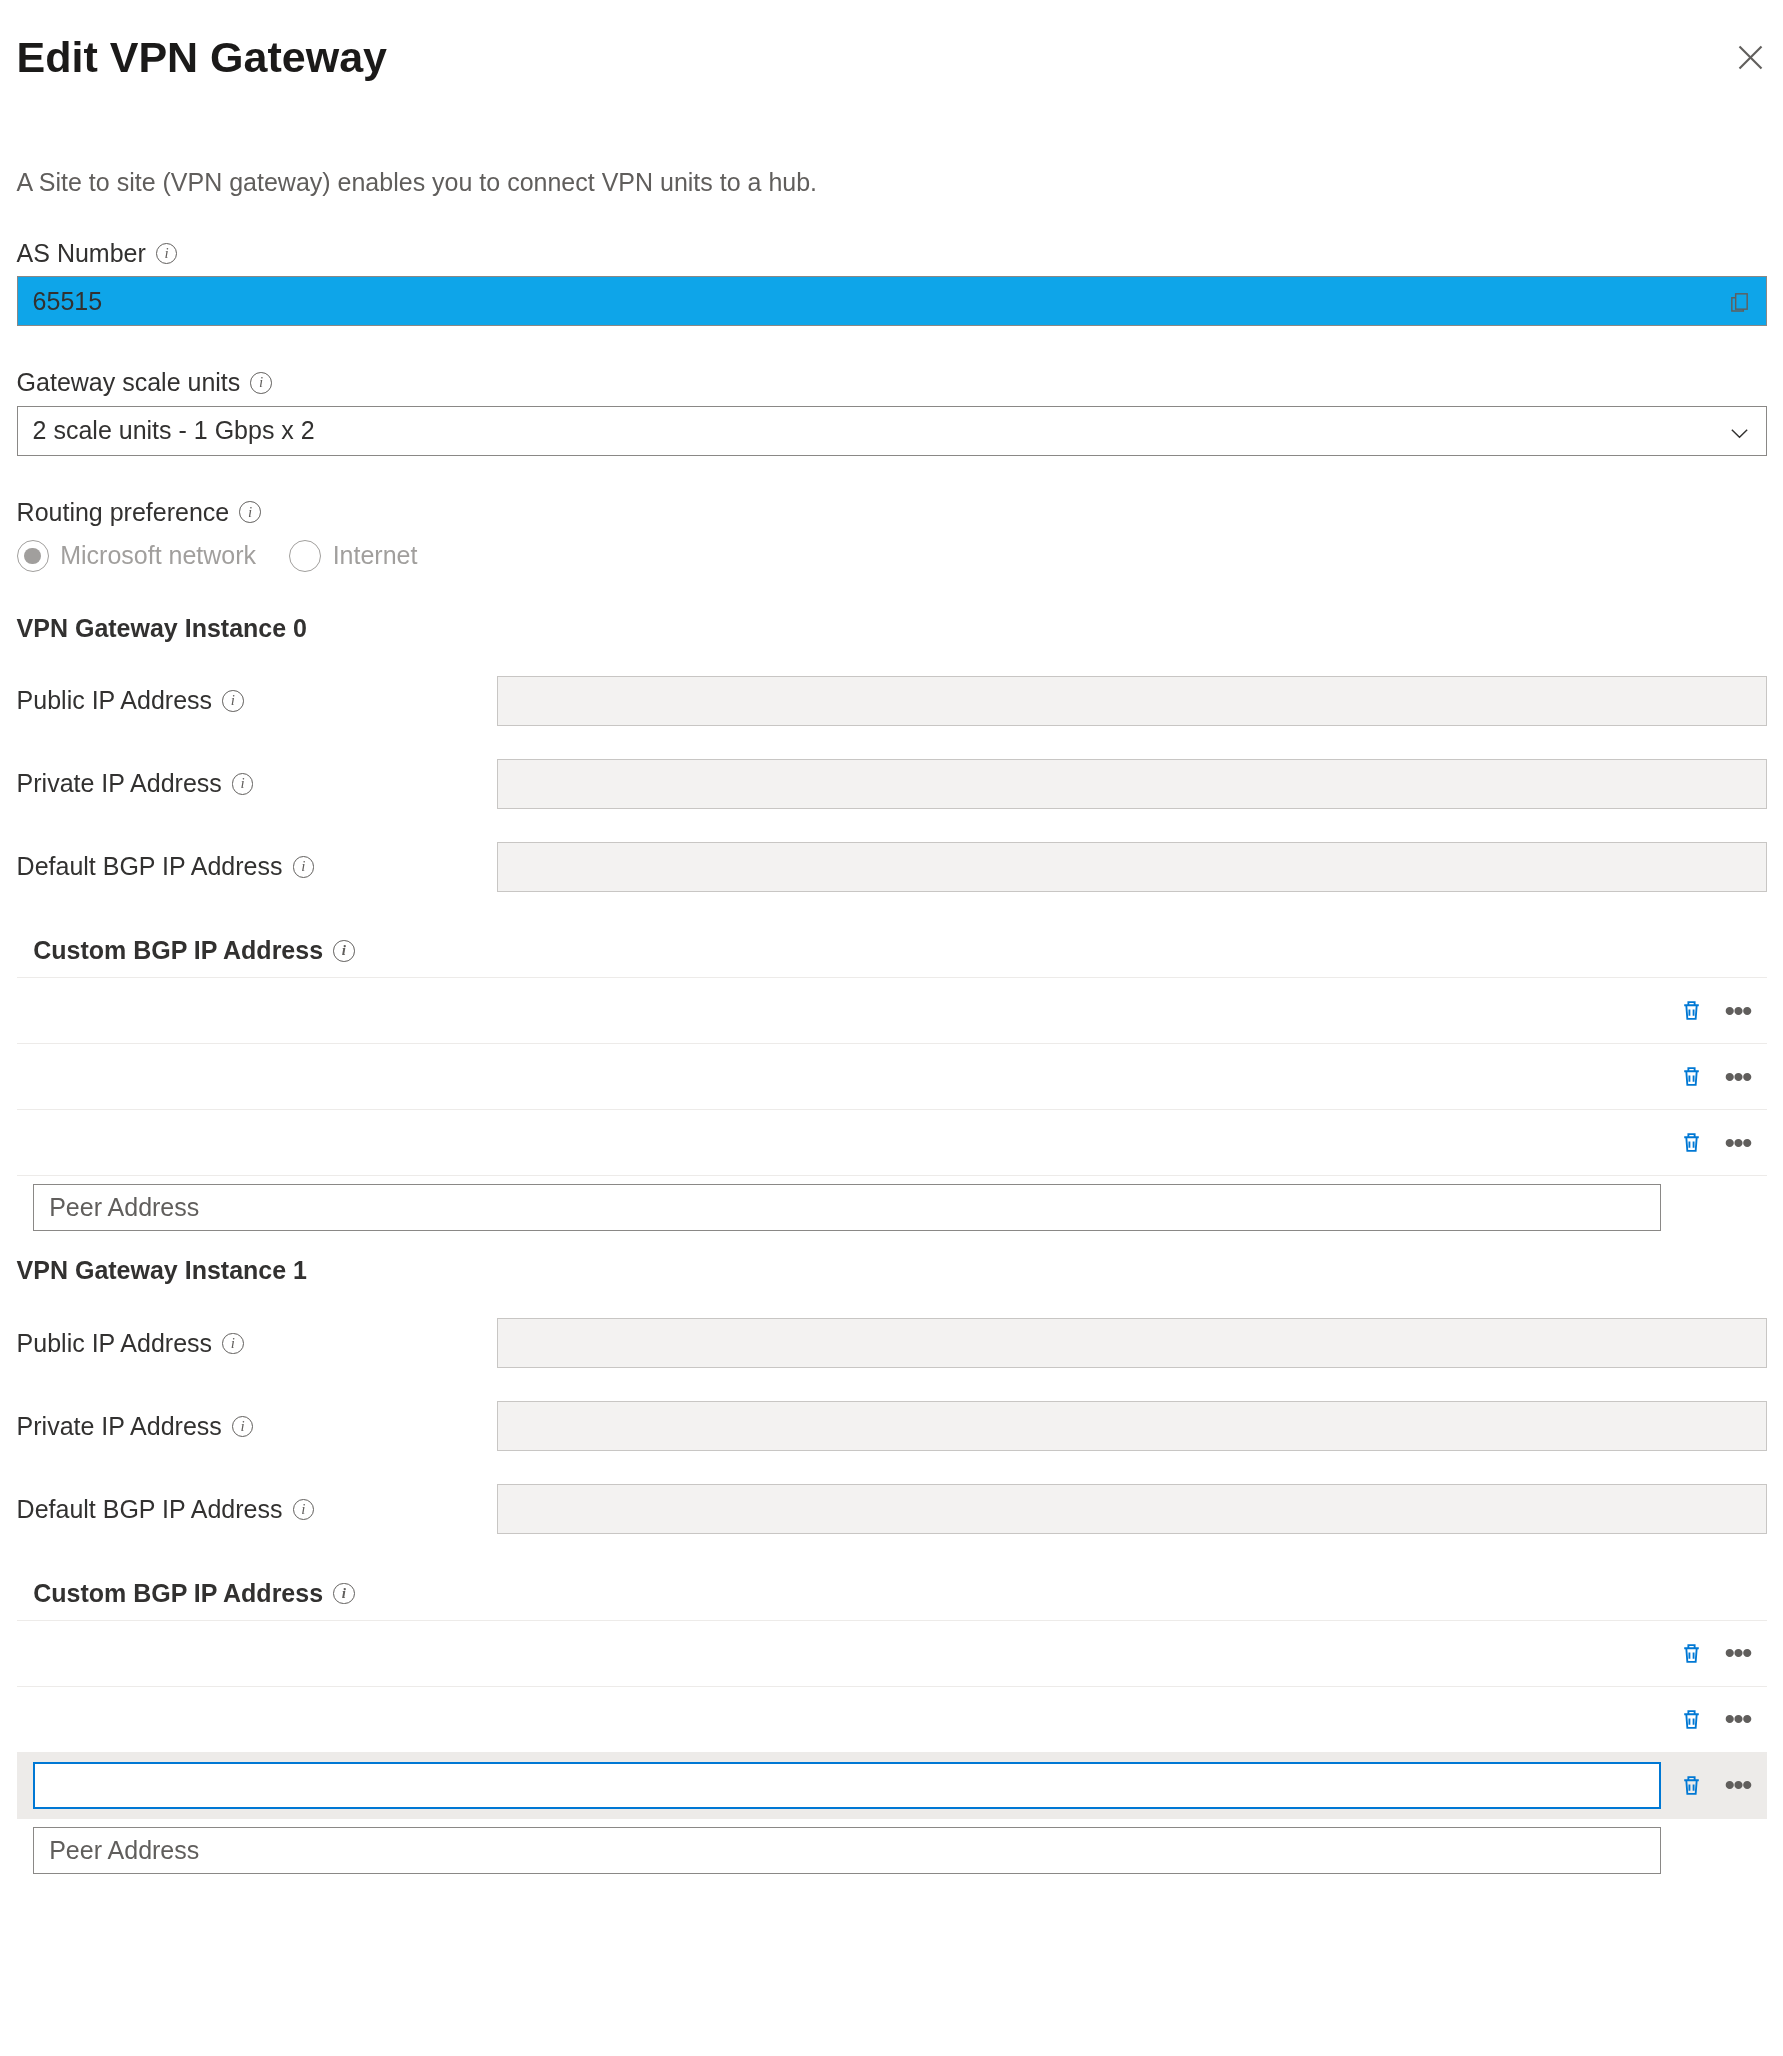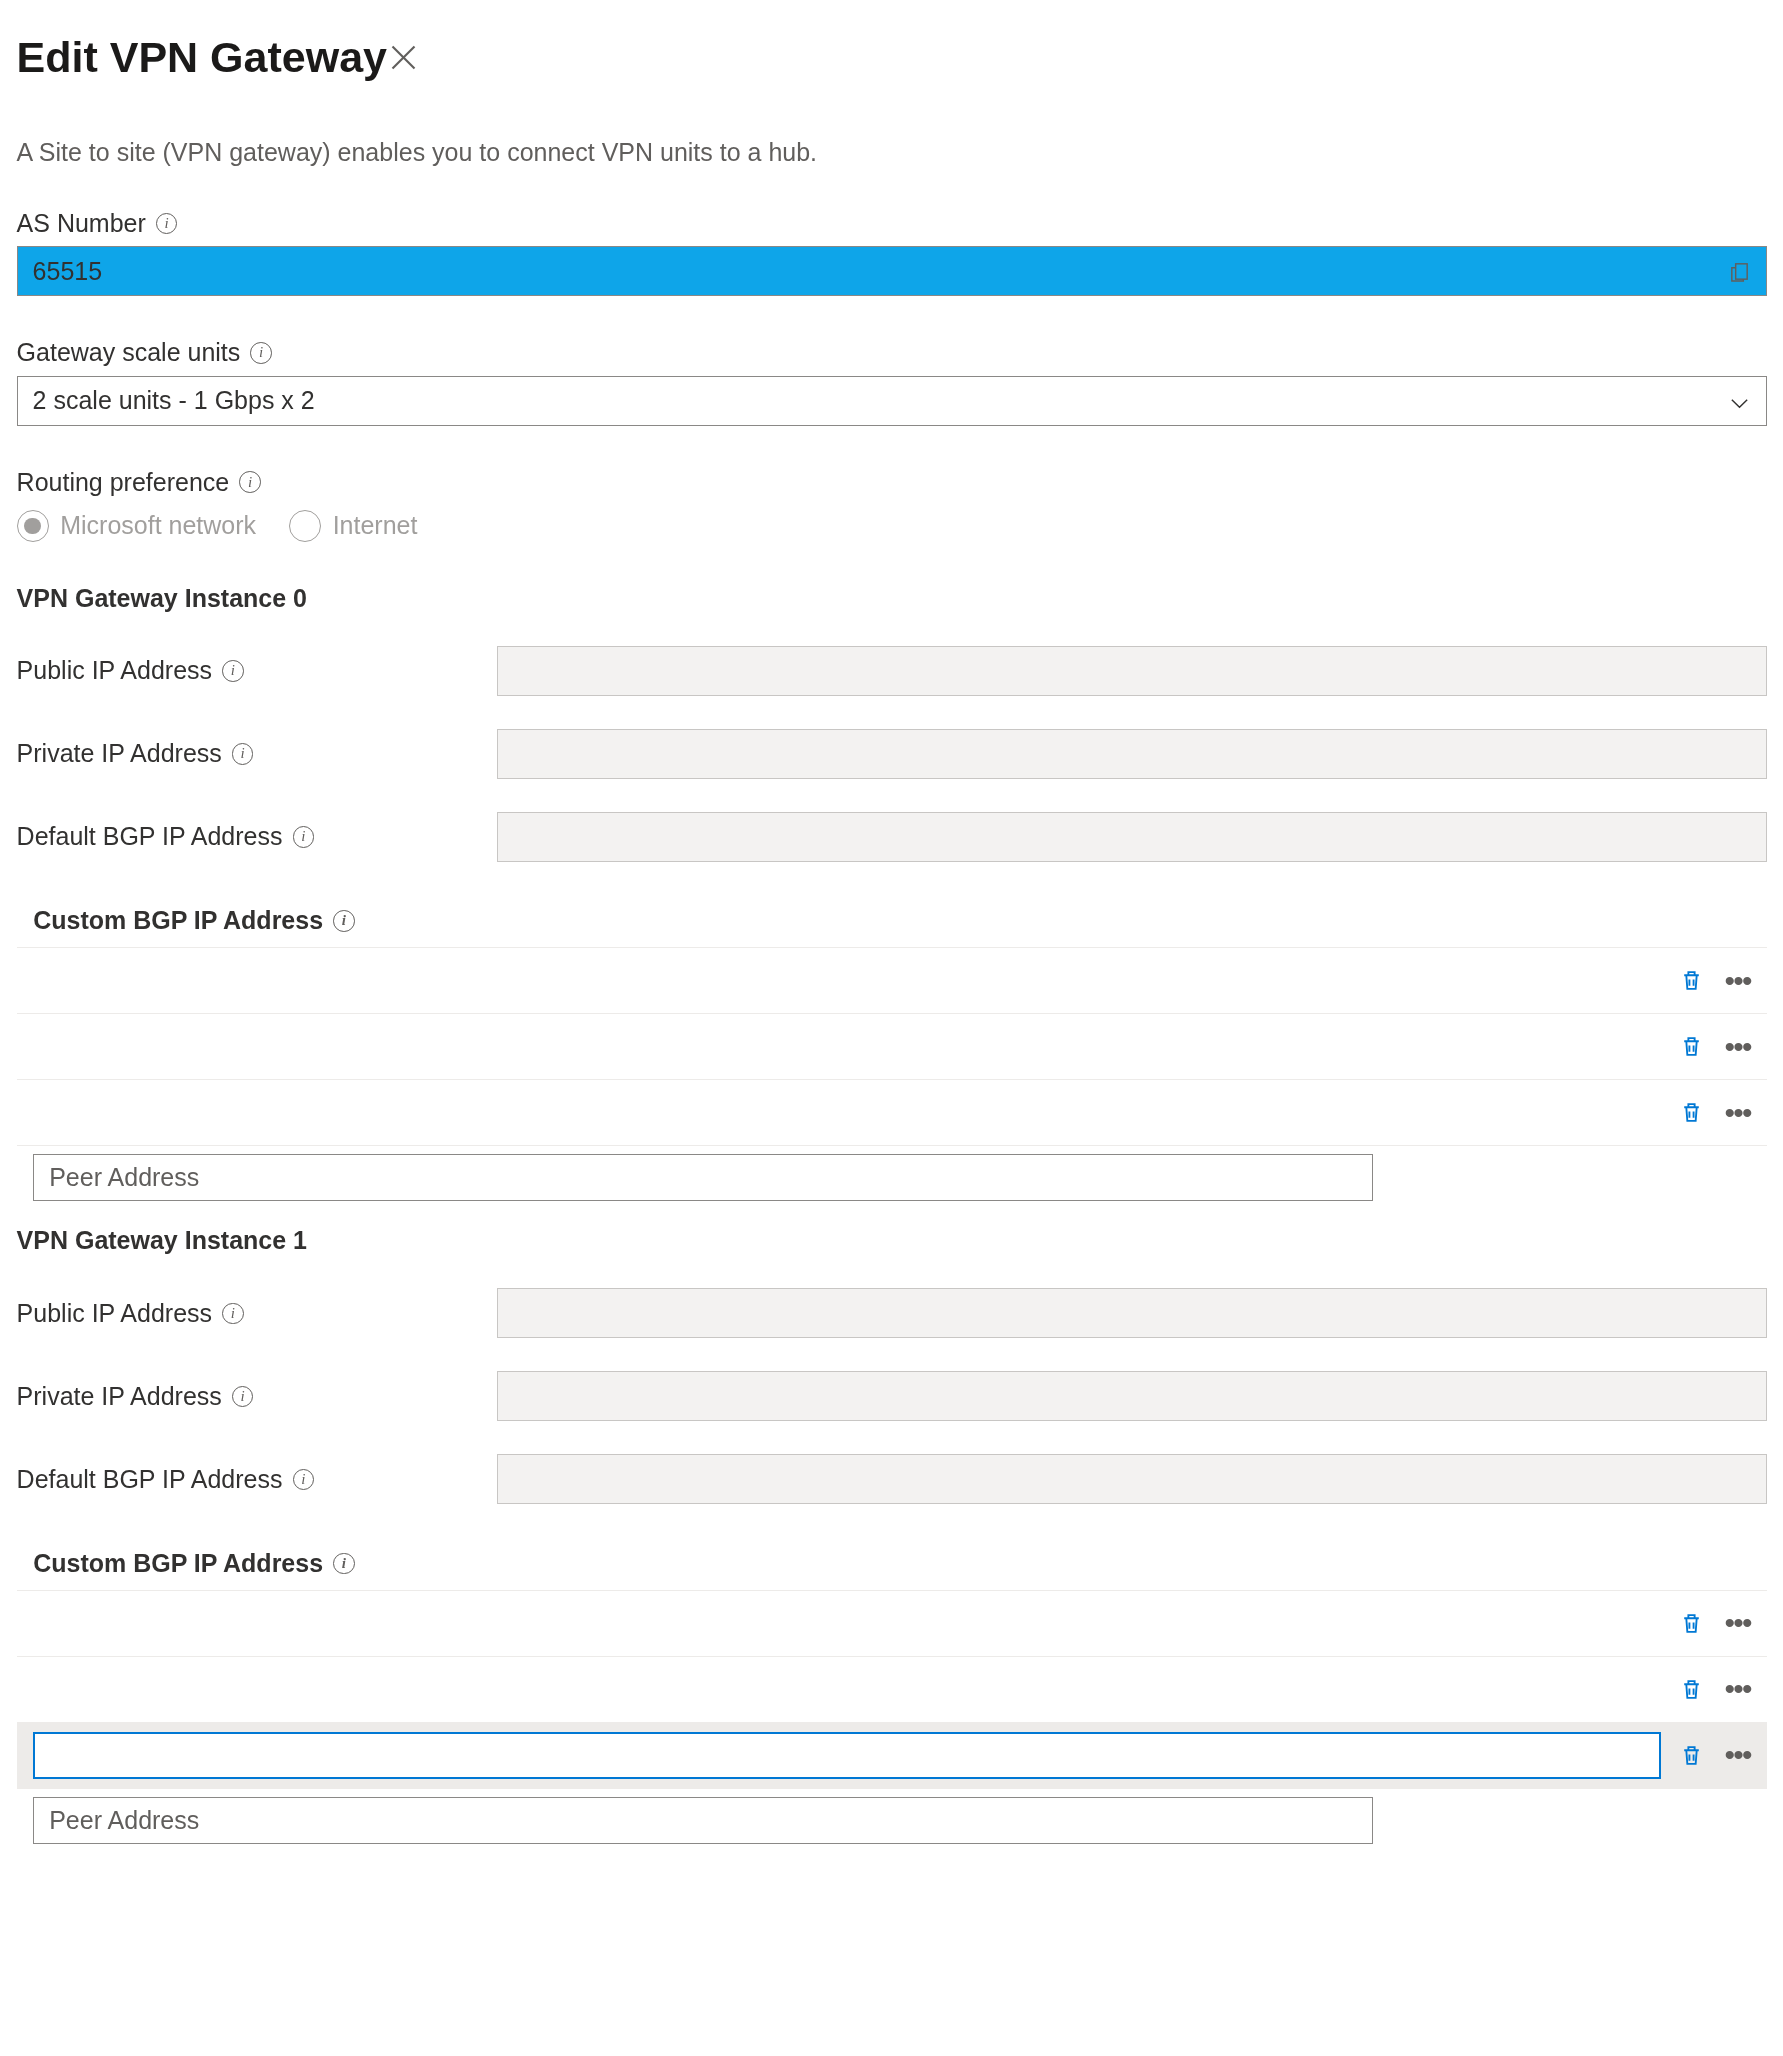--- a/index.html
+++ b/index.html
@@ -6,22 +6,23 @@
   body {
     font-family: "Segoe UI", -apple-system, sans-serif;
     font-size: 23px;
     color: #323130;
     background: #fff;
     padding: 33px 16.6px 50px 16.6px;
     width: 1784px;
   }
   .header-row {
     display: flex;
-    align-items: center;
-    margin-bottom: 56px;
+    justify-content: space-between;
+    align-items: center;
+    margin-bottom: 86px;
   }
   .page-title {
     font-size: 43px;
     font-weight: 600;
     color: #1b1a19;
   }
   .close-btn {
     width: 33px; height: 33px;
     cursor: pointer;
     color: #605e5c;
@@ -174,21 +175,21 @@
   }
   .dots-icon {
     font-size: 30px;
     color: #605e5c;
     letter-spacing: -1.7px;
     cursor: pointer;
     line-height: 1;
   }
   .text-input {
     border: 0.8px solid #8a8886;
-    width: 1340px;
+    width: 1628px;
     height: 47px;
     font-size: 25px;
     padding: 0 15px;
     margin: 8.3px 0 0 16.6px;
     display: block;
   }
   .text-input::placeholder { color: #605e5c; }
   .text-input.focused {
     border: 2.5px solid #0078d4;
     outline: none;

